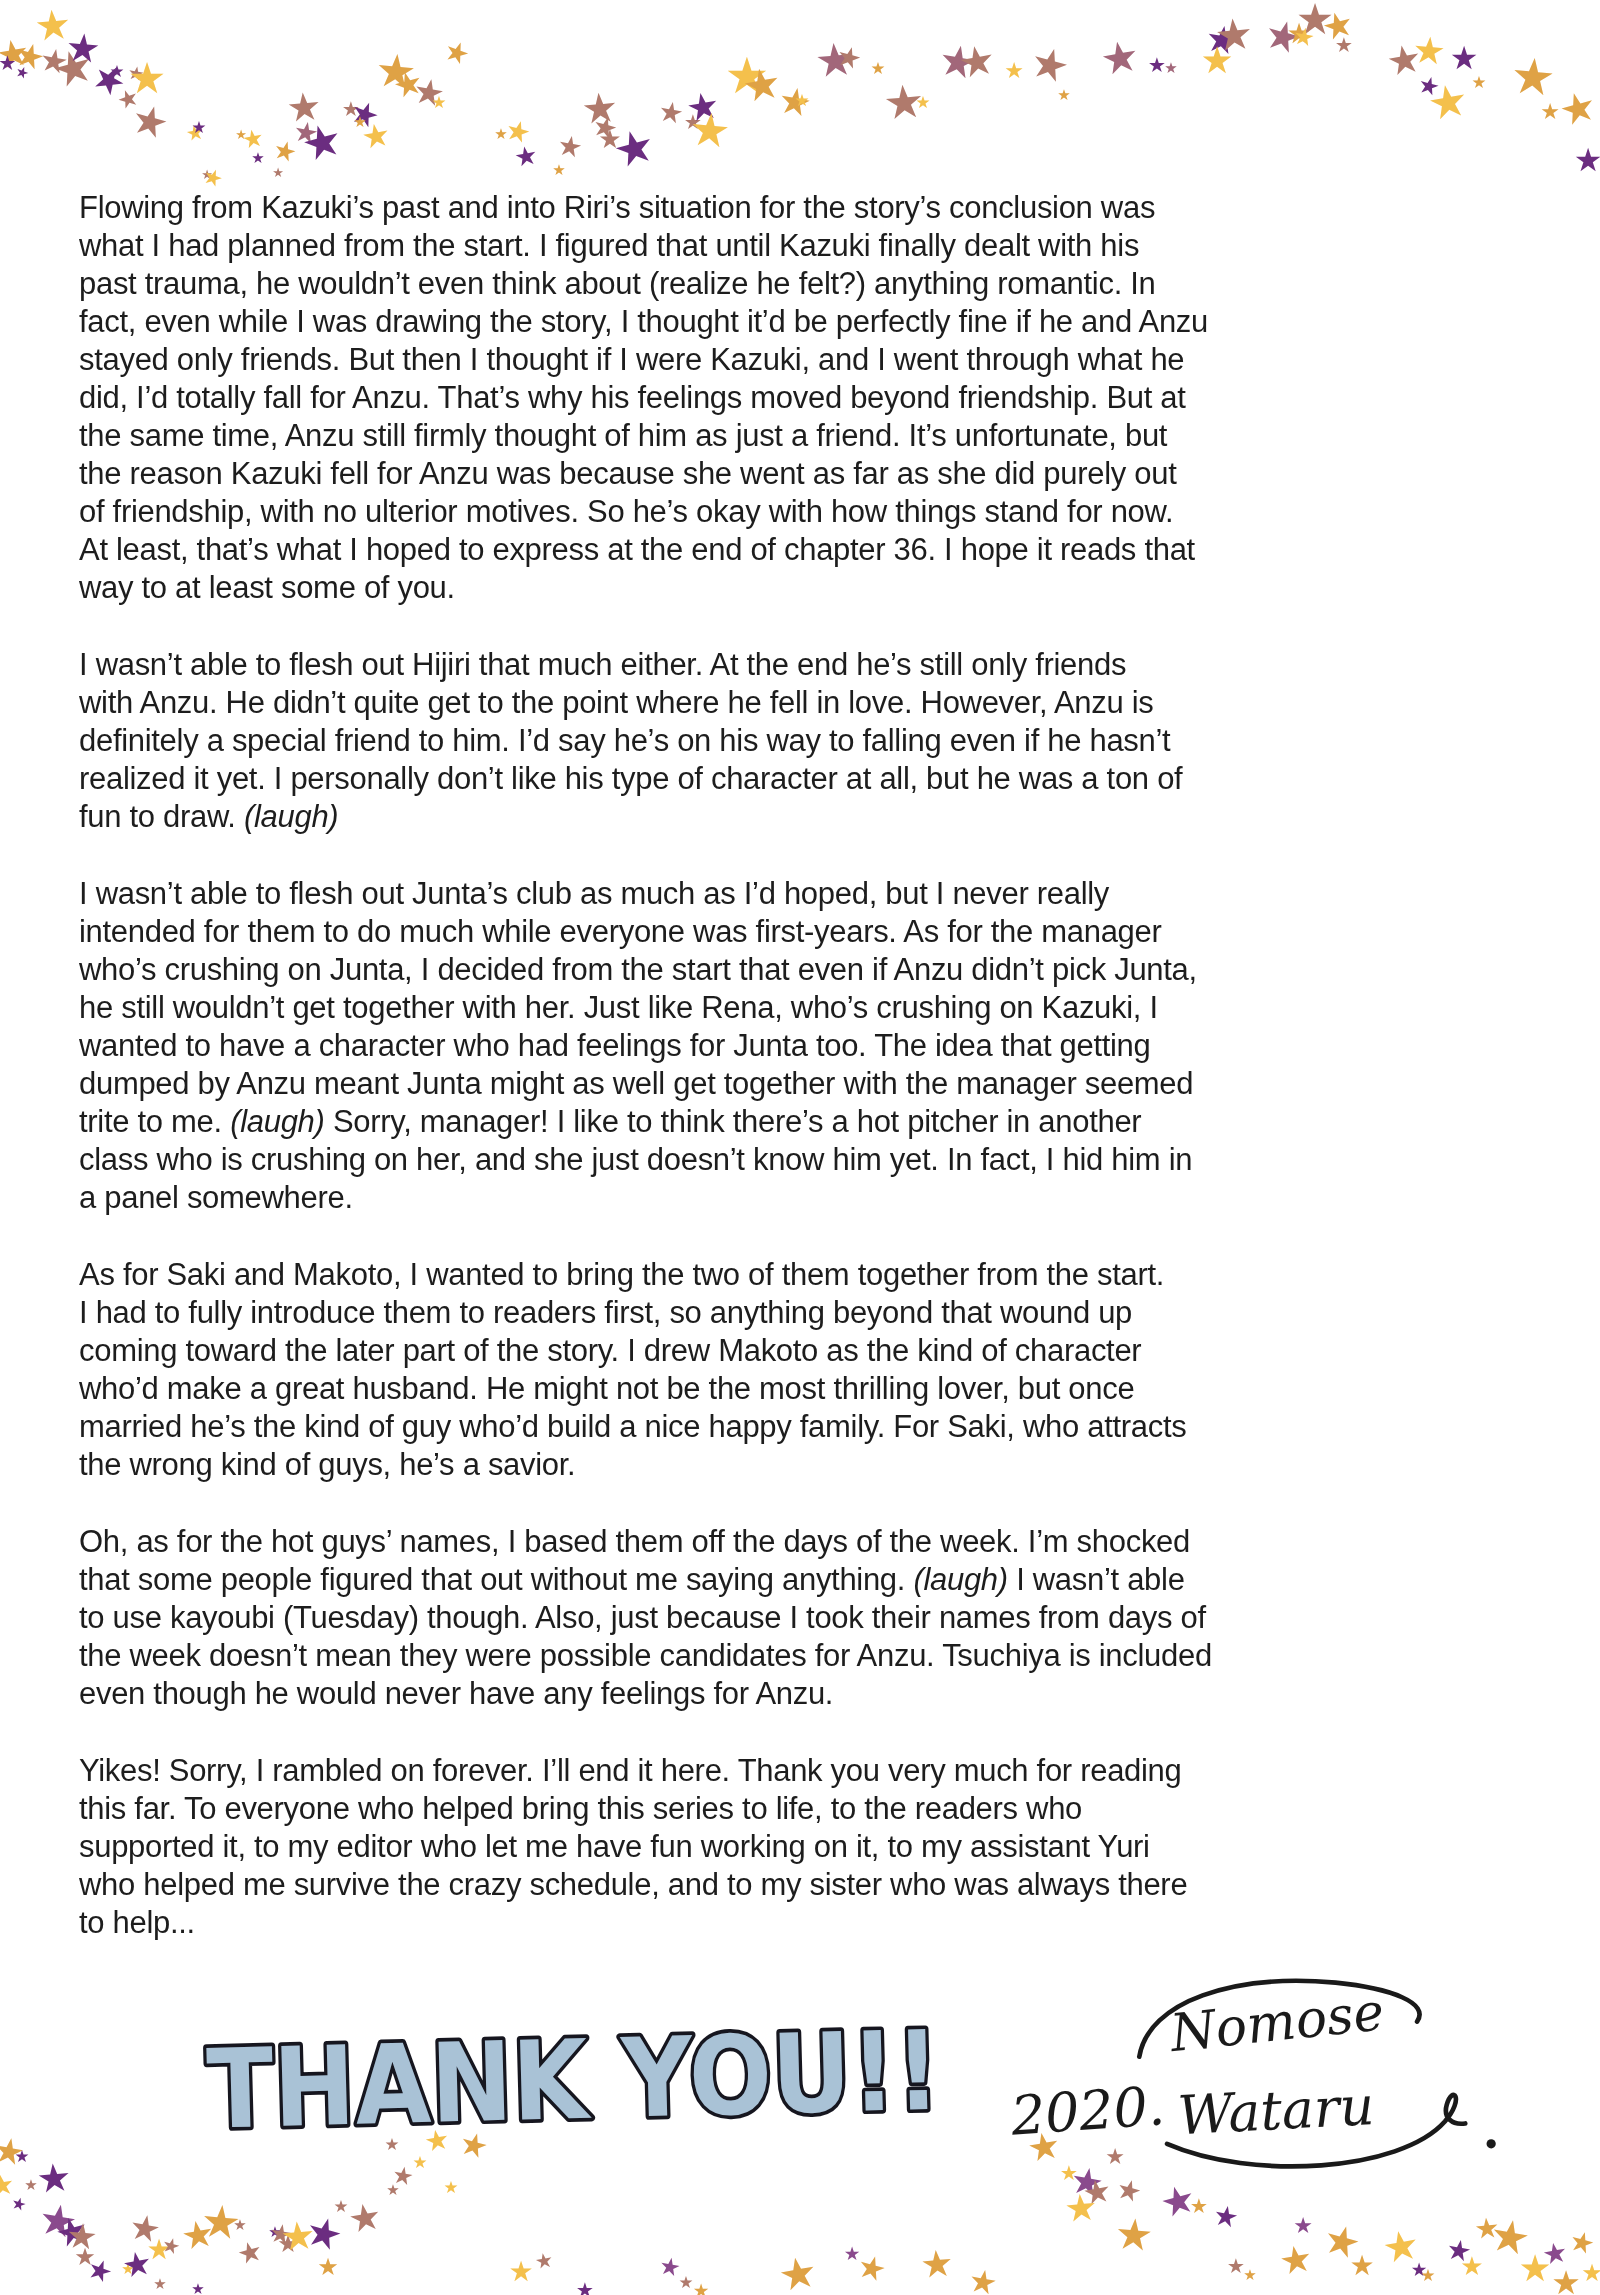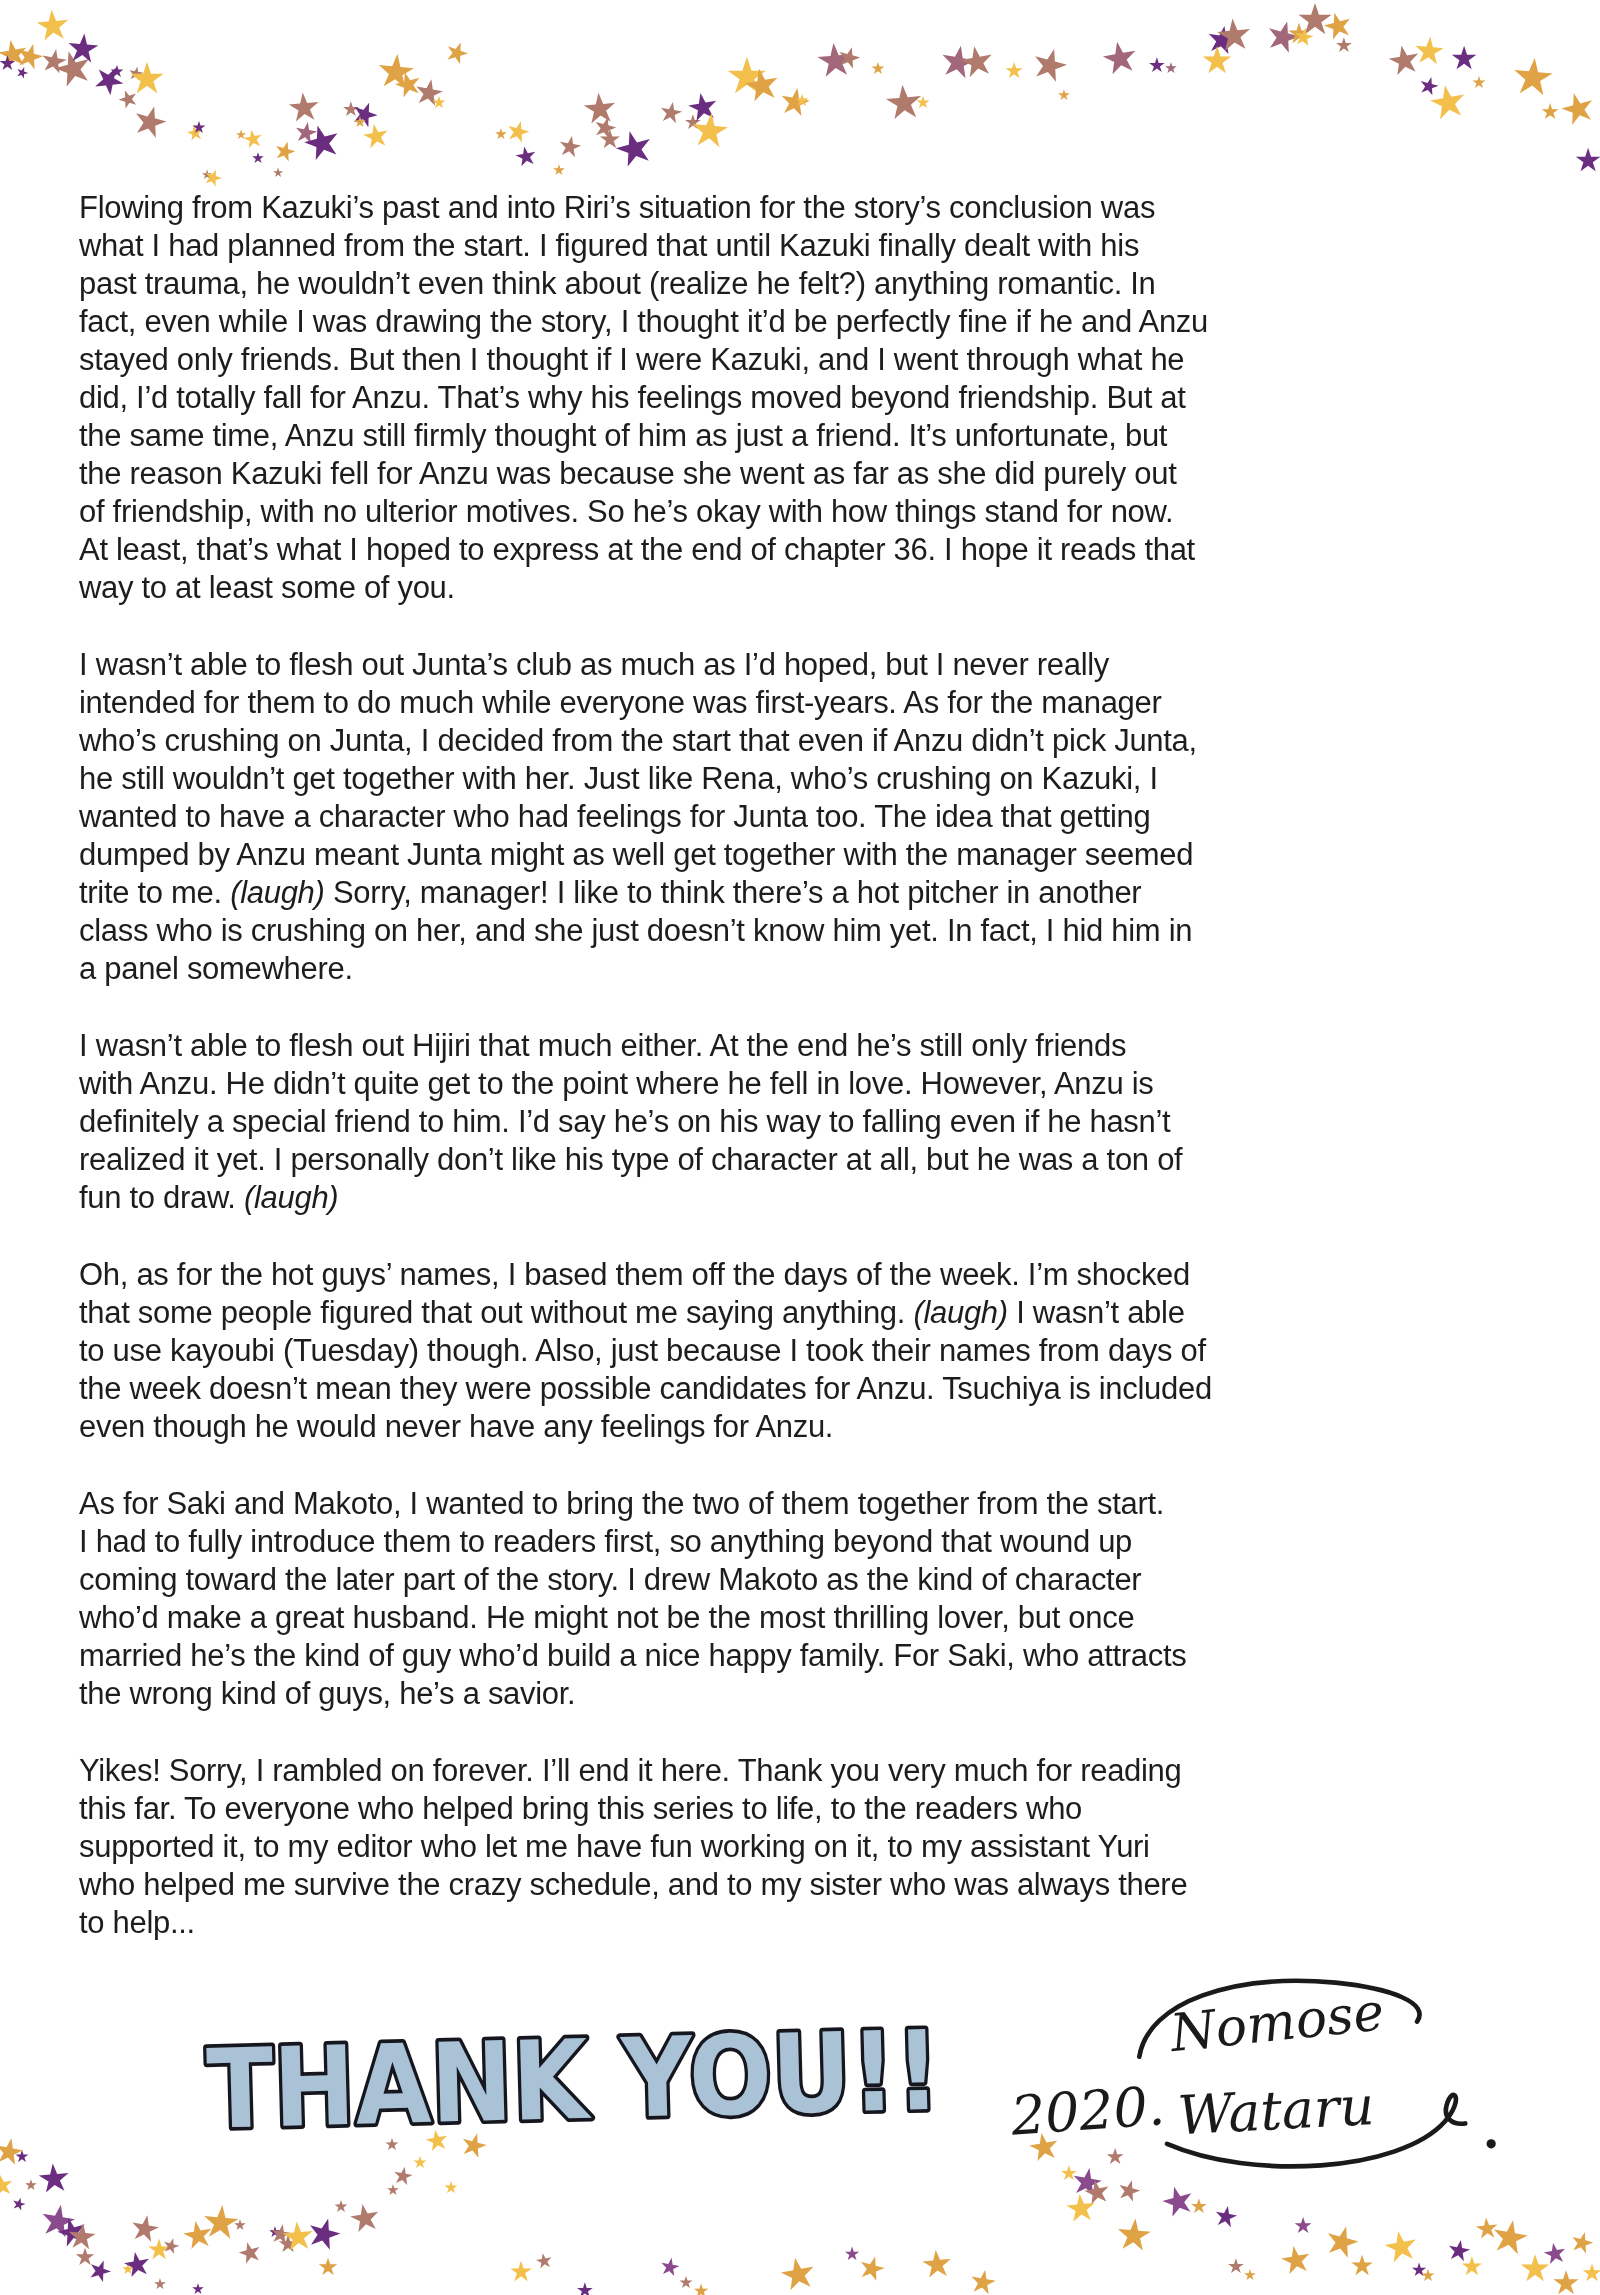--- a/index.html
+++ b/index.html
@@ -231,45 +231,45 @@
 what I had planned from the start. I figured that until Kazuki finally dealt with his
 past trauma, he wouldn’t even think about (realize he felt?) anything romantic. In
 fact, even while I was drawing the story, I thought it’d be perfectly fine if he and Anzu
 stayed only friends. But then I thought if I were Kazuki, and I went through what he
 did, I’d totally fall for Anzu. That’s why his feelings moved beyond friendship. But at
 the same time, Anzu still firmly thought of him as just a friend. It’s unfortunate, but
 the reason Kazuki fell for Anzu was because she went as far as she did purely out
 of friendship, with no ulterior motives. So he’s okay with how things stand for now.
 At least, that’s what I hoped to express at the end of chapter 36. I hope it reads that
 way to at least some of you.</p>
+    <p class="para">I wasn’t able to flesh out Hijiri that much either. At the end he’s still only friends
+with Anzu. He didn’t quite get to the point where he fell in love. However, Anzu is
+definitely a special friend to him. I’d say he’s on his way to falling even if he hasn’t
+realized it yet. I personally don’t like his type of character at all, but he was a ton of
+fun to draw. <i>(laugh)</i></p>
     <p class="para">I wasn’t able to flesh out Junta’s club as much as I’d hoped, but I never really
 intended for them to do much while everyone was first-years. As for the manager
 who’s crushing on Junta, I decided from the start that even if Anzu didn’t pick Junta,
 he still wouldn’t get together with her. Just like Rena, who’s crushing on Kazuki, I
 wanted to have a character who had feelings for Junta too. The idea that getting
 dumped by Anzu meant Junta might as well get together with the manager seemed
 trite to me. <i>(laugh)</i> Sorry, manager! I like to think there’s a hot pitcher in another
 class who is crushing on her, and she just doesn’t know him yet. In fact, I hid him in
 a panel somewhere.</p>
-    <p class="para">I wasn’t able to flesh out Hijiri that much either. At the end he’s still only friends
-with Anzu. He didn’t quite get to the point where he fell in love. However, Anzu is
-definitely a special friend to him. I’d say he’s on his way to falling even if he hasn’t
-realized it yet. I personally don’t like his type of character at all, but he was a ton of
-fun to draw. <i>(laugh)</i></p>
-    <p class="para">Oh, as for the hot guys’ names, I based them off the days of the week. I’m shocked
-that some people figured that out without me saying anything. <i>(laugh)</i> I wasn’t able
-to use kayoubi (Tuesday) though. Also, just because I took their names from days of
-the week doesn’t mean they were possible candidates for Anzu. Tsuchiya is included
-even though he would never have any feelings for Anzu.</p>
     <p class="para">As for Saki and Makoto, I wanted to bring the two of them together from the start.
 I had to fully introduce them to readers first, so anything beyond that wound up
 coming toward the later part of the story. I drew Makoto as the kind of character
 who’d make a great husband. He might not be the most thrilling lover, but once
 married he’s the kind of guy who’d build a nice happy family. For Saki, who attracts
 the wrong kind of guys, he’s a savior.</p>
+    <p class="para">Oh, as for the hot guys’ names, I based them off the days of the week. I’m shocked
+that some people figured that out without me saying anything. <i>(laugh)</i> I wasn’t able
+to use kayoubi (Tuesday) though. Also, just because I took their names from days of
+the week doesn’t mean they were possible candidates for Anzu. Tsuchiya is included
+even though he would never have any feelings for Anzu.</p>
     <p class="para">Yikes! Sorry, I rambled on forever. I’ll end it here. Thank you very much for reading
 this far. To everyone who helped bring this series to life, to the readers who
 supported it, to my editor who let me have fun working on it, to my assistant Yuri
 who helped me survive the crazy schedule, and to my sister who was always there
 to help...</p>
   </div>
 
   <div class="thankyou-wrap">
     <svg width="798" height="195" viewBox="0 0 860 210">
       <text class="thankyou-text" x="18" y="158" font-size="118" textLength="790" lengthAdjust="spacingAndGlyphs" fill="#a9c2d6" stroke="#16161f" stroke-width="8">THANK YOU!!</text>

